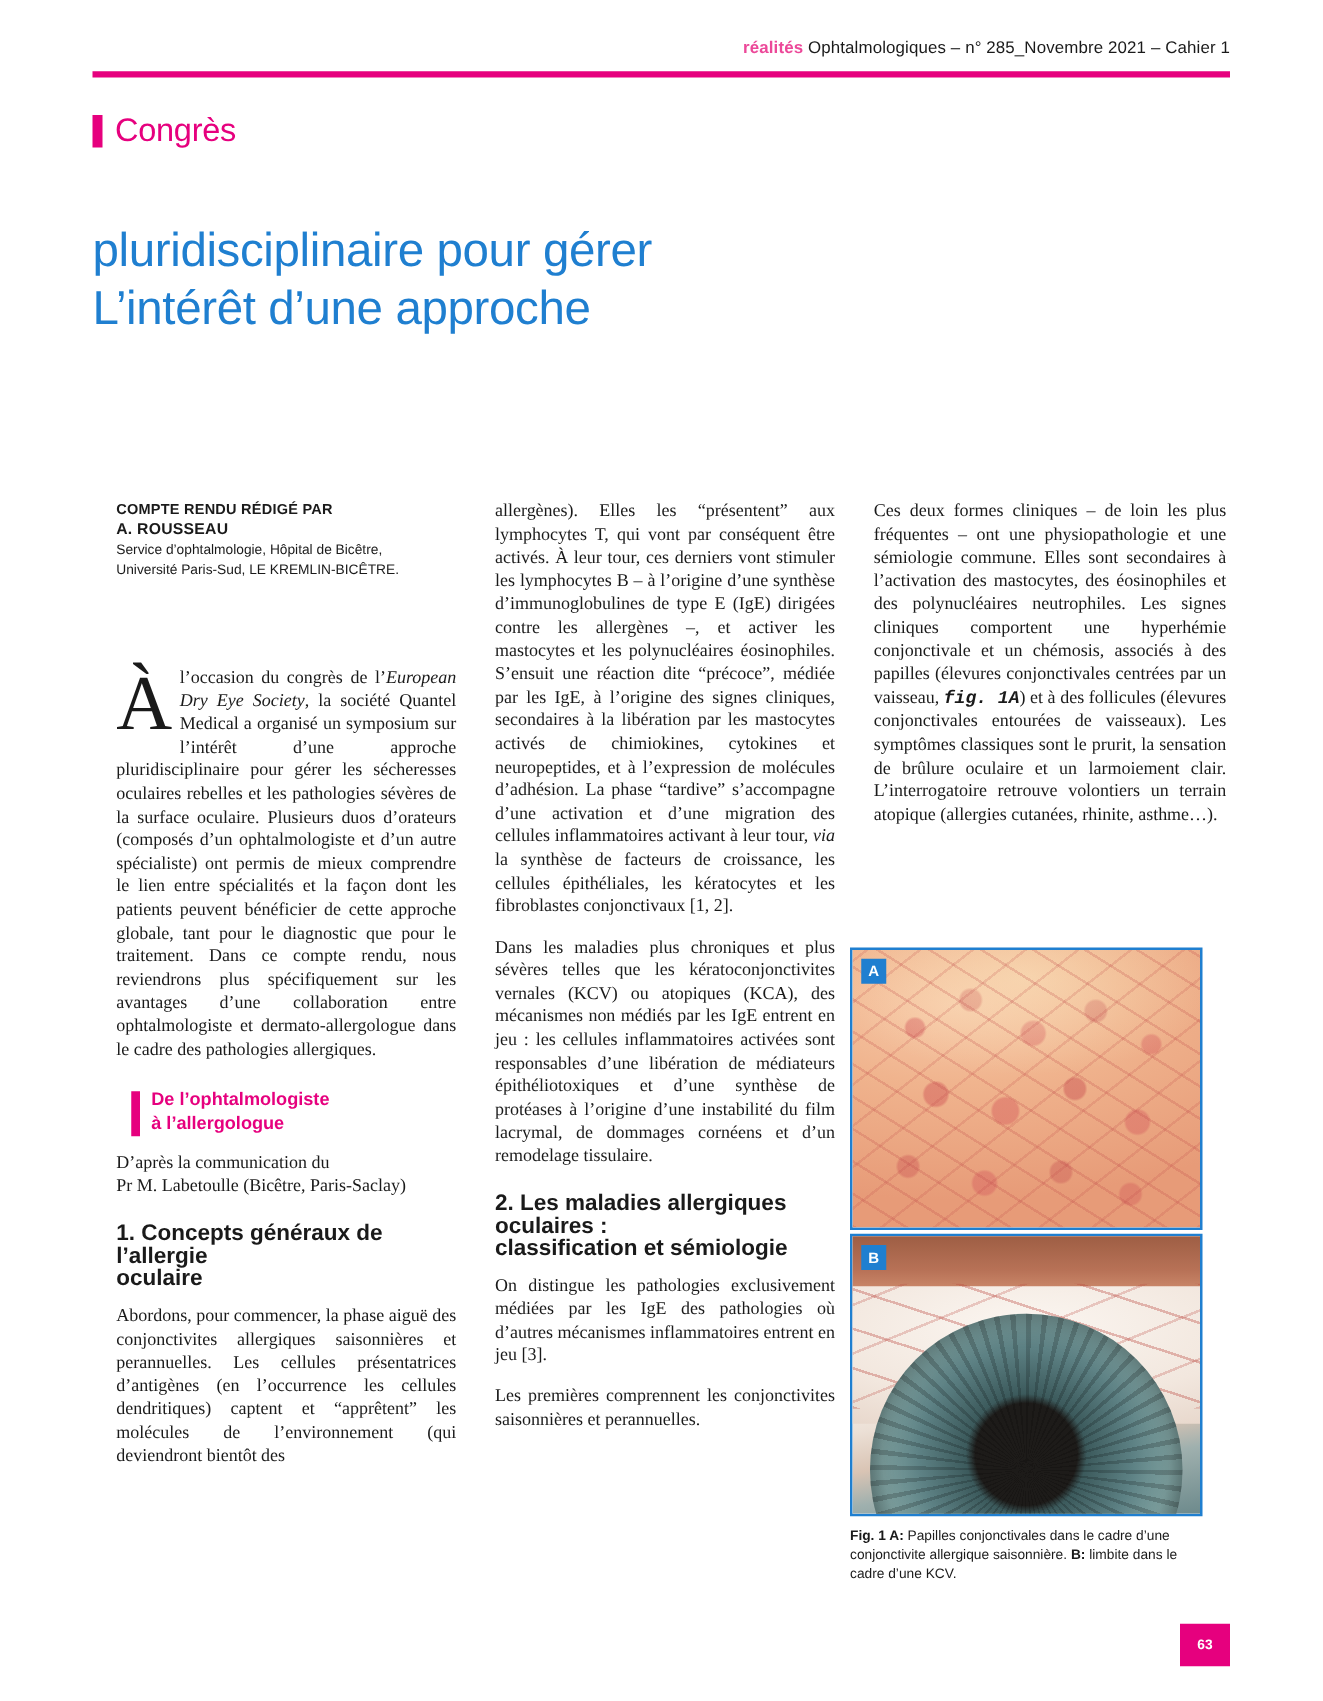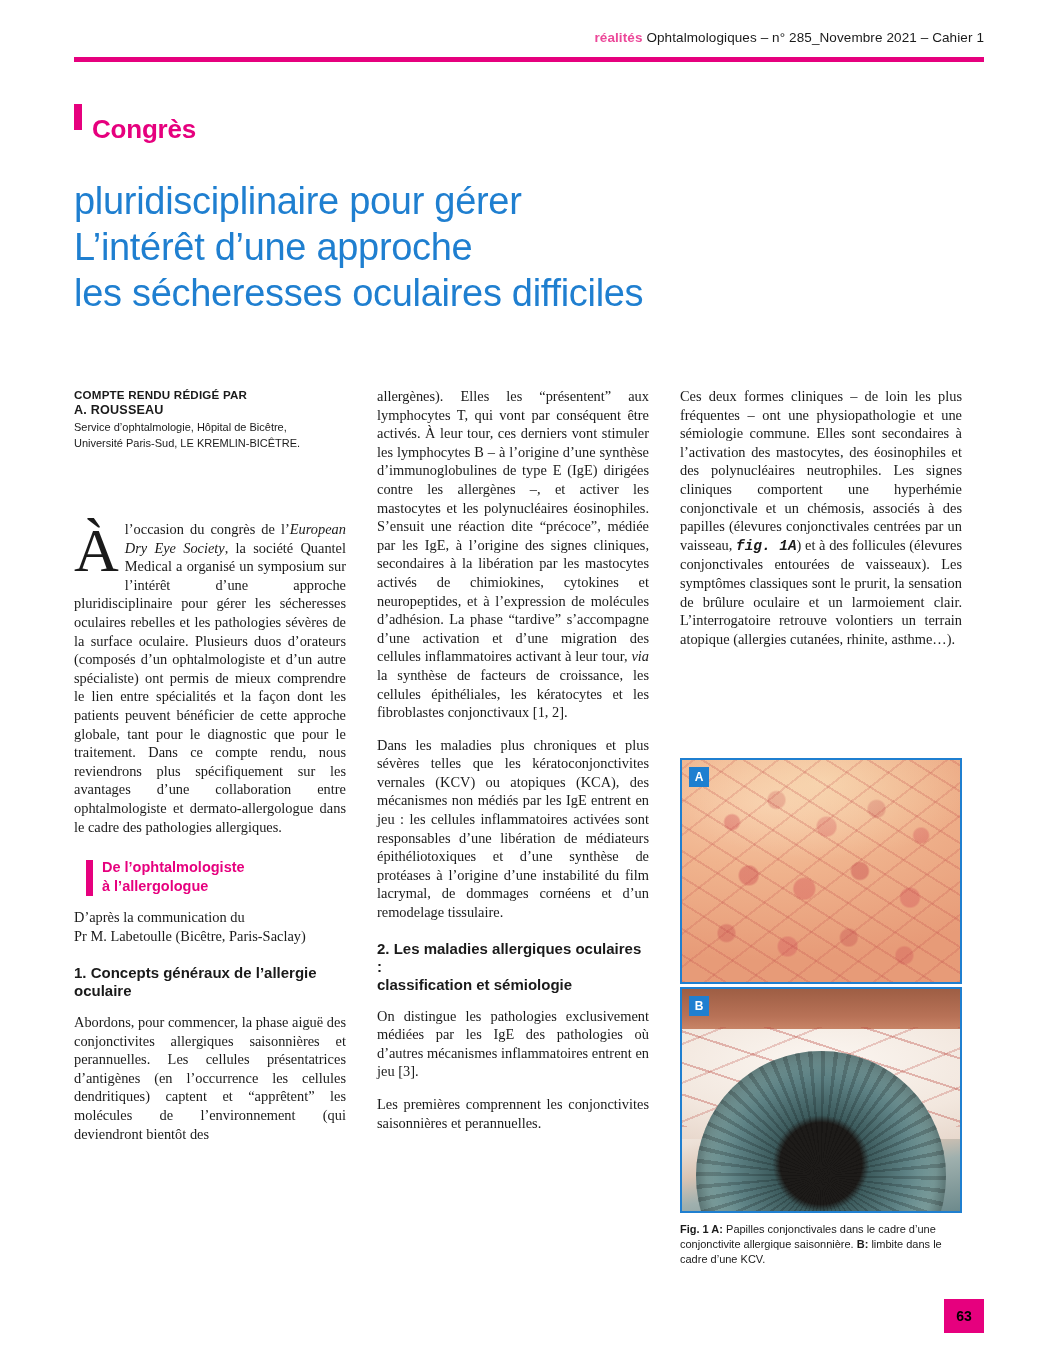--- a/index.html
+++ b/index.html
@@ -57,50 +57,50 @@
     align-items: center;
     gap: 10px;
   }
   .section-bar {
     width: 8px;
     height: 26px;
     background: #e6007e;
   }
   .section-text {
     font-family: "Liberation Sans", sans-serif;
-    font-weight: bold;
+    font-weight: normal;
     font-size: 26px;
     color: #e6007e;
     letter-spacing: -0.2px;
-    margin-top: 25px;
   }
 
   
   .title {
     position: absolute;
     top: 178px;
     left: 74px;
     width: 880px;
     font-family: "Liberation Sans", sans-serif;
     font-size: 38px;
     line-height: 46px;
     color: #1f7fd0;
     font-weight: normal;
     letter-spacing: -0.3px;
   }
   .title div { white-space: nowrap; }
 
   
   .col {
     position: absolute;
-    top: 387px;
+    top: 400px;
     width: 272px;
     font-size: 14.4px;
     line-height: 18.6px;
     text-align: justify;
+    margin-left: 19px;
   }
   .col p { margin: 0 0 14px 0; }
   #col1 { left: 74px; }
   #col2 { left: 377px; }
   #col3 { left: 680px; width: 282px; }
 
   
   .byline {
     font-family: "Liberation Sans", sans-serif;
     margin-bottom: 0;
@@ -162,21 +162,21 @@
 
   .sourceline {
     margin: 0 0 16px 0;
     line-height: 19px;
     text-align: left;
   }
 
   .numhead {
     font-family: "Liberation Sans", sans-serif;
     font-weight: bold;
-    font-size: 15px;
+    font-size: 18px;
     line-height: 18px;
     margin: 18px 0 13px 0;
     text-align: left;
   }
 
   em { font-style: italic; }
   .bold-italic { font-weight: bold; font-style: italic; font-family: Liberation Mono, monospace; }
 
   
   .figure {
@@ -300,24 +300,24 @@
   .fig-caption b { font-weight: bold; }
 
   
   .pagenum {
     position: absolute;
     right: 74px;
     bottom: 28px;
     width: 40px;
     height: 34px;
     background: #e6007e;
-    color: #000000;
-    font-family: "Liberation Sans", sans-serif;
-    font-weight: bold;
-    font-size: 14px;
+    color: #ffffff;
+    font-family: "Liberation Sans", sans-serif;
+    font-weight: bold;
+    font-size: 11px;
     display: flex;
     align-items: center;
     justify-content: center;
   }
 </style>
 </head>
 <body>
 
 <div class="page">
 
@@ -327,21 +327,20 @@
   <div class="header-rule"></div>
 
   <div class="section-label">
     <div class="section-bar"></div>
     <div class="section-text">Congrès</div>
   </div>
 
   <div class="title">
     <div>pluridisciplinaire pour gérer</div>
     <div>L’intérêt d’une approche</div>
-    <div>les sécheresses oculaires difficiles</div>
   </div>
 
   <div class="col" id="col1">
     <div class="byline">
       <div class="l1">COMPTE RENDU RÉDIGÉ PAR</div>
       <div class="l2">A. ROUSSEAU</div>
       <div class="l3">Service d’ophtalmologie, Hôpital de Bicêtre,</div>
       <div class="l3">Université Paris-Sud, LE KREMLIN-BICÊTRE.</div>
     </div>
 

